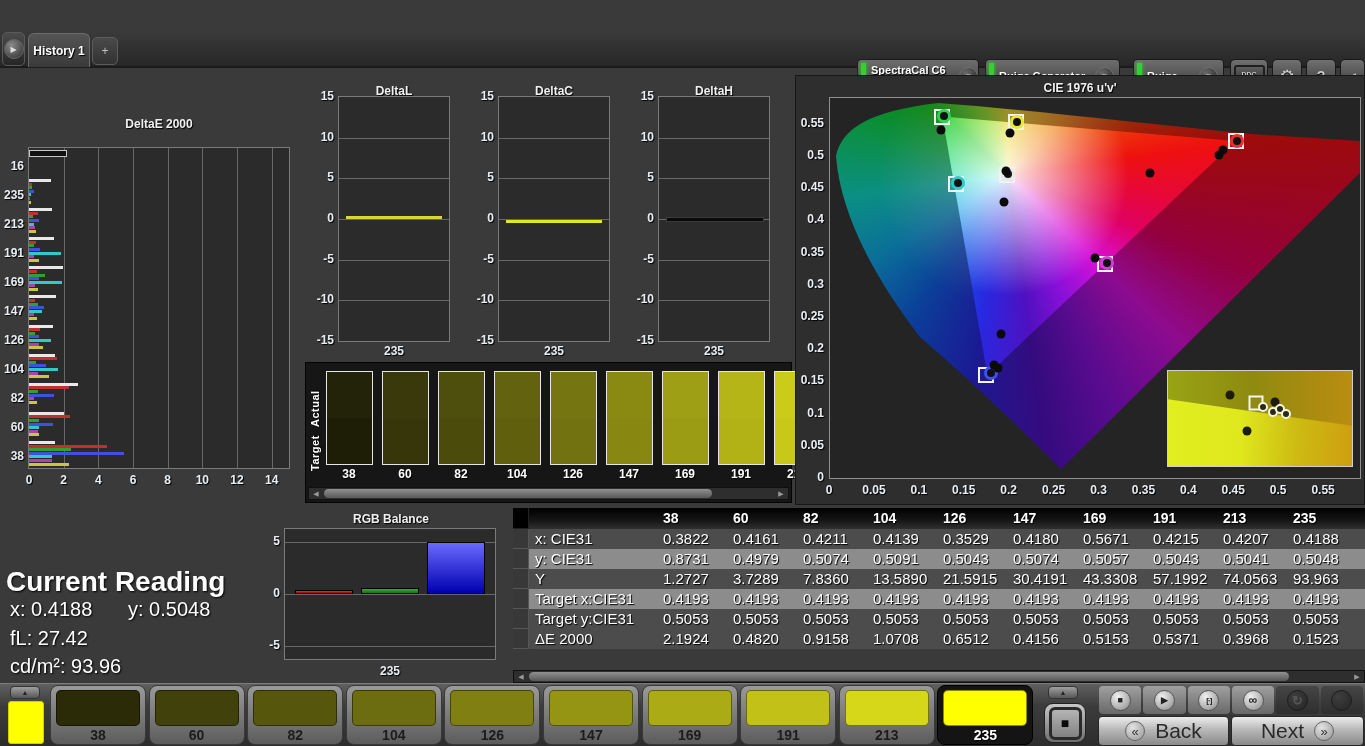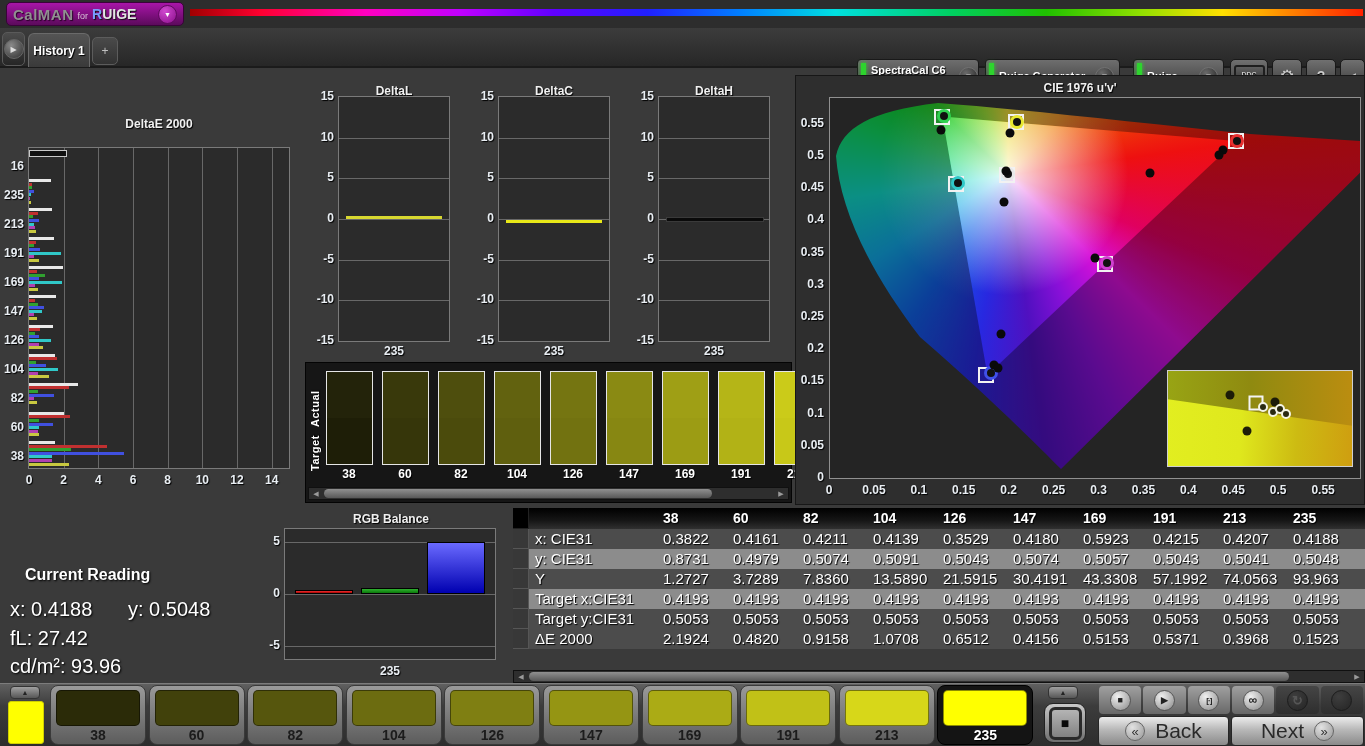--- a/index.html
+++ b/index.html
@@ -97,21 +97,21 @@
   .pt-square{position:absolute;width:12px;height:12px;border:2px solid #f2f2f2;transform:translate(-50%,-50%);background:transparent}
   #cie-inset{position:absolute;left:63.5%;top:71.5%;width:34.8%;height:25%;border:1px solid #cfcfcf;overflow:hidden;
      background:linear-gradient(93deg,#e2ee20 0%,#dfe81d 40%,#cdbb12 70%,#cf9e10 100%)}
   #cie-inset-top{position:absolute;inset:0;background:linear-gradient(90deg,#98a414 0%,#8f8a10 45%,#bb8d10 100%);
      clip-path:polygon(0 0,100% 0,100% 58%,0 30%)}
   .ipt-dot{position:absolute;width:9px;height:9px;border-radius:50%;background:#1c1c08;transform:translate(-50%,-50%)}
   .ipt-ring{position:absolute;width:6px;height:6px;border-radius:50%;border:2px solid #f4f4e4;background:#2a2a10;transform:translate(-50%,-50%);box-sizing:content-box}
   .ipt-square{position:absolute;width:11px;height:11px;border:2px solid #f4f4f4;transform:translate(-50%,-50%)}
   
   .cr{position:absolute;color:#fff;text-shadow:1px 1px 2px #000}
-  #cr-title{left:25px;top:566px;font-size:16px;font-weight:bold}
+  #cr-title{left:6px;top:566px;font-size:28px;font-weight:bold}
   #cr-x{left:10px;top:598px;font-size:20px} #cr-y{left:128px;top:598px;font-size:20px}
   #cr-fl{left:10px;top:627px;font-size:20px} #cr-cd{left:10px;top:655px;font-size:20px}
   
   #rgb-title{left:391px;top:512px}
   #rgb-ylabels{left:258px;top:528px;width:24px;height:132px}
   #rgb-plot{left:284px;top:528px;width:212px;height:132px}
   #rgb-xlabels{left:284px;top:664px;width:212px;height:14px}
   .rgb-bar{position:absolute;border:1px solid #000;box-sizing:border-box}
   
   #table-panel{position:absolute;left:513px;top:508px;width:852px;height:175px;overflow:hidden}
@@ -151,30 +151,20 @@
      font-size:21px;color:#2a2a2a}
   #back-btn{left:1098px;width:131px} #next-btn{left:1231px;width:133px}
   .nav-chev{width:20px;height:20px;border-radius:50%;background:radial-gradient(circle at 35% 30%,#e2e2e2,#969696);
      border:1px solid #666;font-size:13px;display:flex;align-items:center;justify-content:center;color:#333;box-sizing:border-box}
 </style>
 </head>
 <body>
 
 <div id="root">
 
-  <div id="titlebar">
-    <div id="logo">
-      <span class="logo-calman">CalMAN</span>
-      <span class="logo-for">for</span>
-      <span class="logo-r">R</span>
-      <span class="logo-brand">UIGE</span>
-      <span id="logo-dd">▼</span>
-    </div>
-    <div id="rainbow"></div>
-  </div>
 
   <div id="tabbar">
     <div id="tab-scroll">
       <span class="circle-btn">▶</span>
     </div>
     <div id="tab-history">History 1</div>
     <div id="tab-add">+</div>
 
     <div class="dd" id="meter-dd">
       <span class="dd-green"></span>
@@ -561,21 +551,21 @@
         </div>
         <div class="t-row row-dark">
           <div class="t-gutter"></div>
           <div class="t-label">x: CIE31</div>
           <div class="t-cell">0.3822</div>
           <div class="t-cell">0.4161</div>
           <div class="t-cell">0.4211</div>
           <div class="t-cell">0.4139</div>
           <div class="t-cell">0.3529</div>
           <div class="t-cell">0.4180</div>
-          <div class="t-cell">0.5923</div>
+          <div class="t-cell">0.5671</div>
           <div class="t-cell">0.4215</div>
           <div class="t-cell">0.4207</div>
           <div class="t-cell">0.4188</div>
         </div>
         <div class="t-row row-light">
           <div class="t-gutter"></div>
           <div class="t-label">y: CIE31</div>
           <div class="t-cell">0.8731</div>
           <div class="t-cell">0.4979</div>
           <div class="t-cell">0.5074</div>

